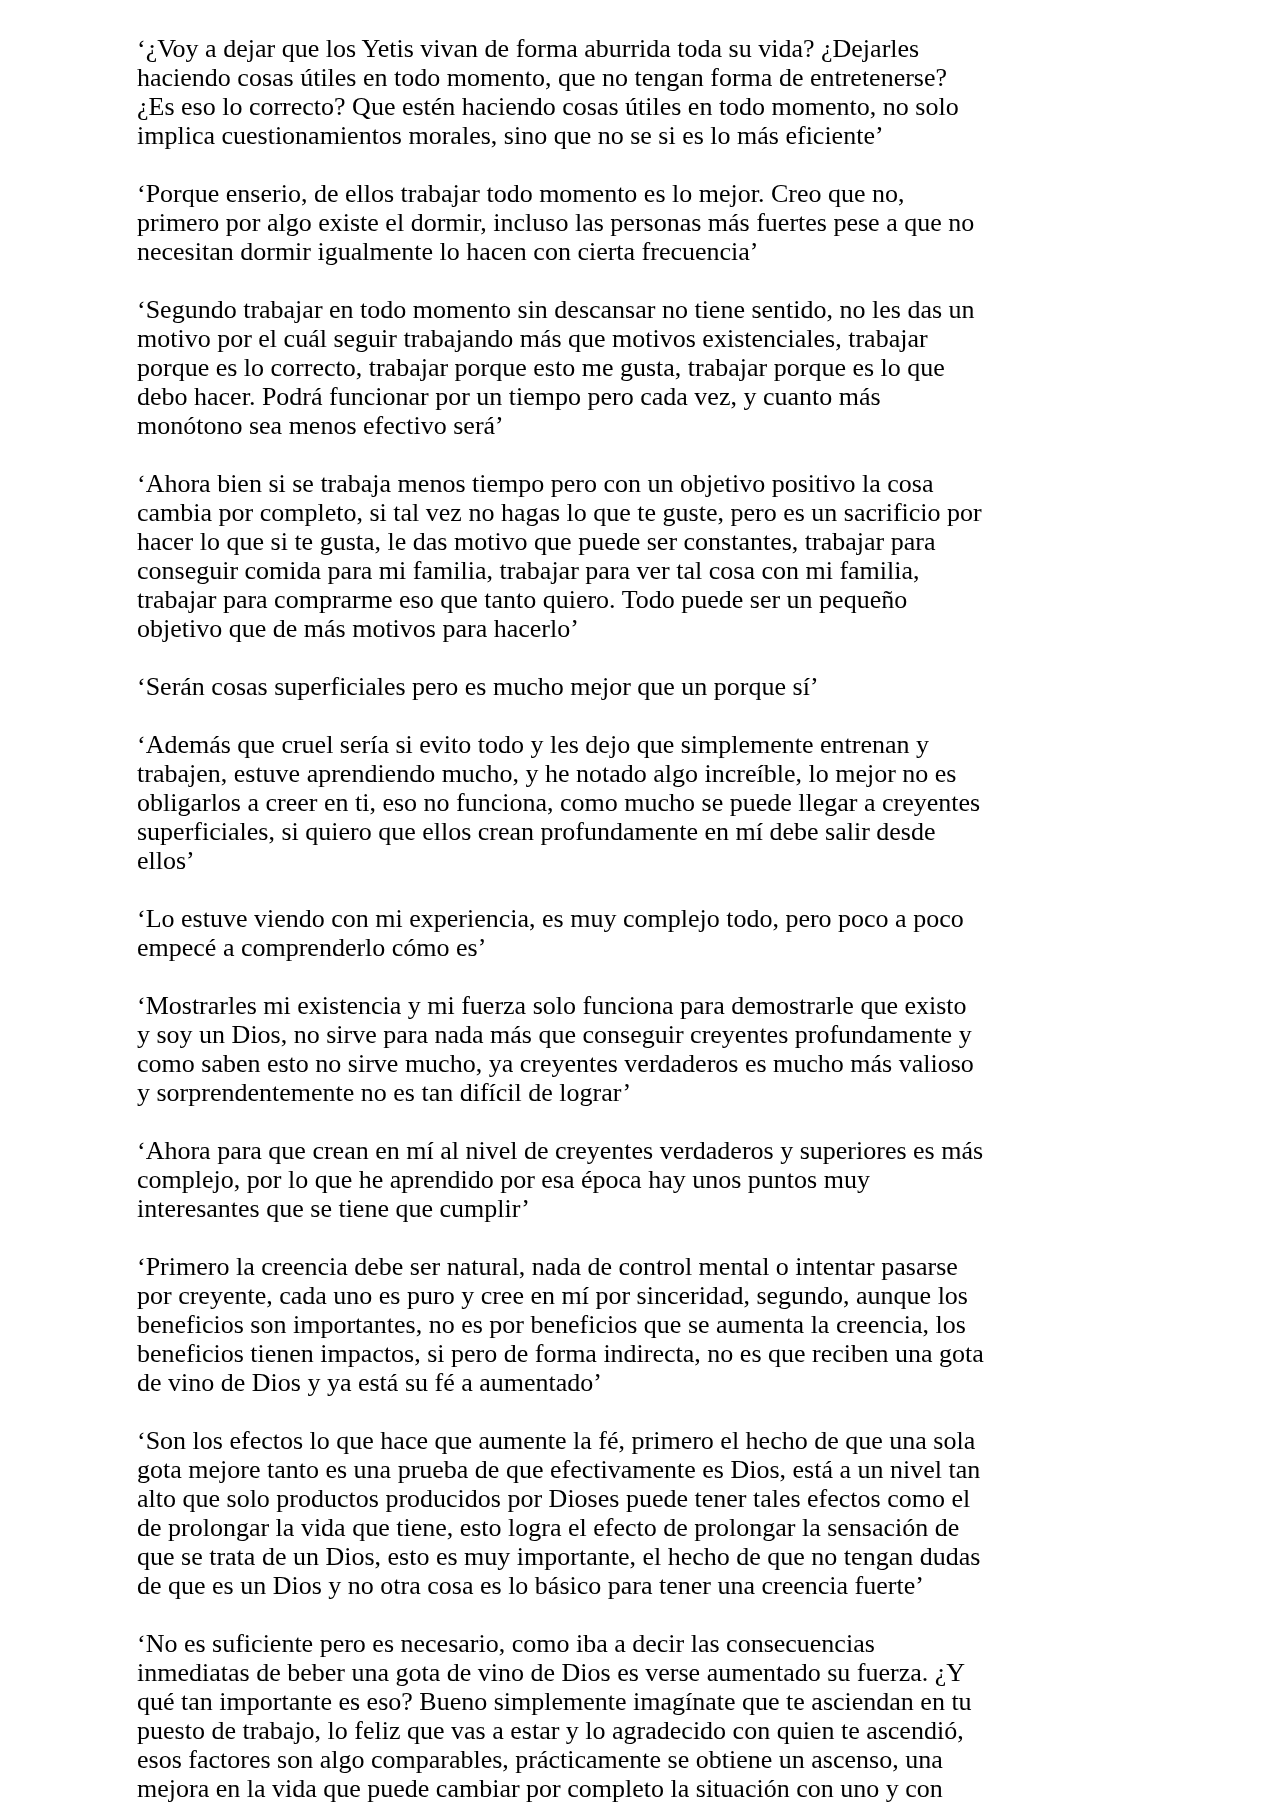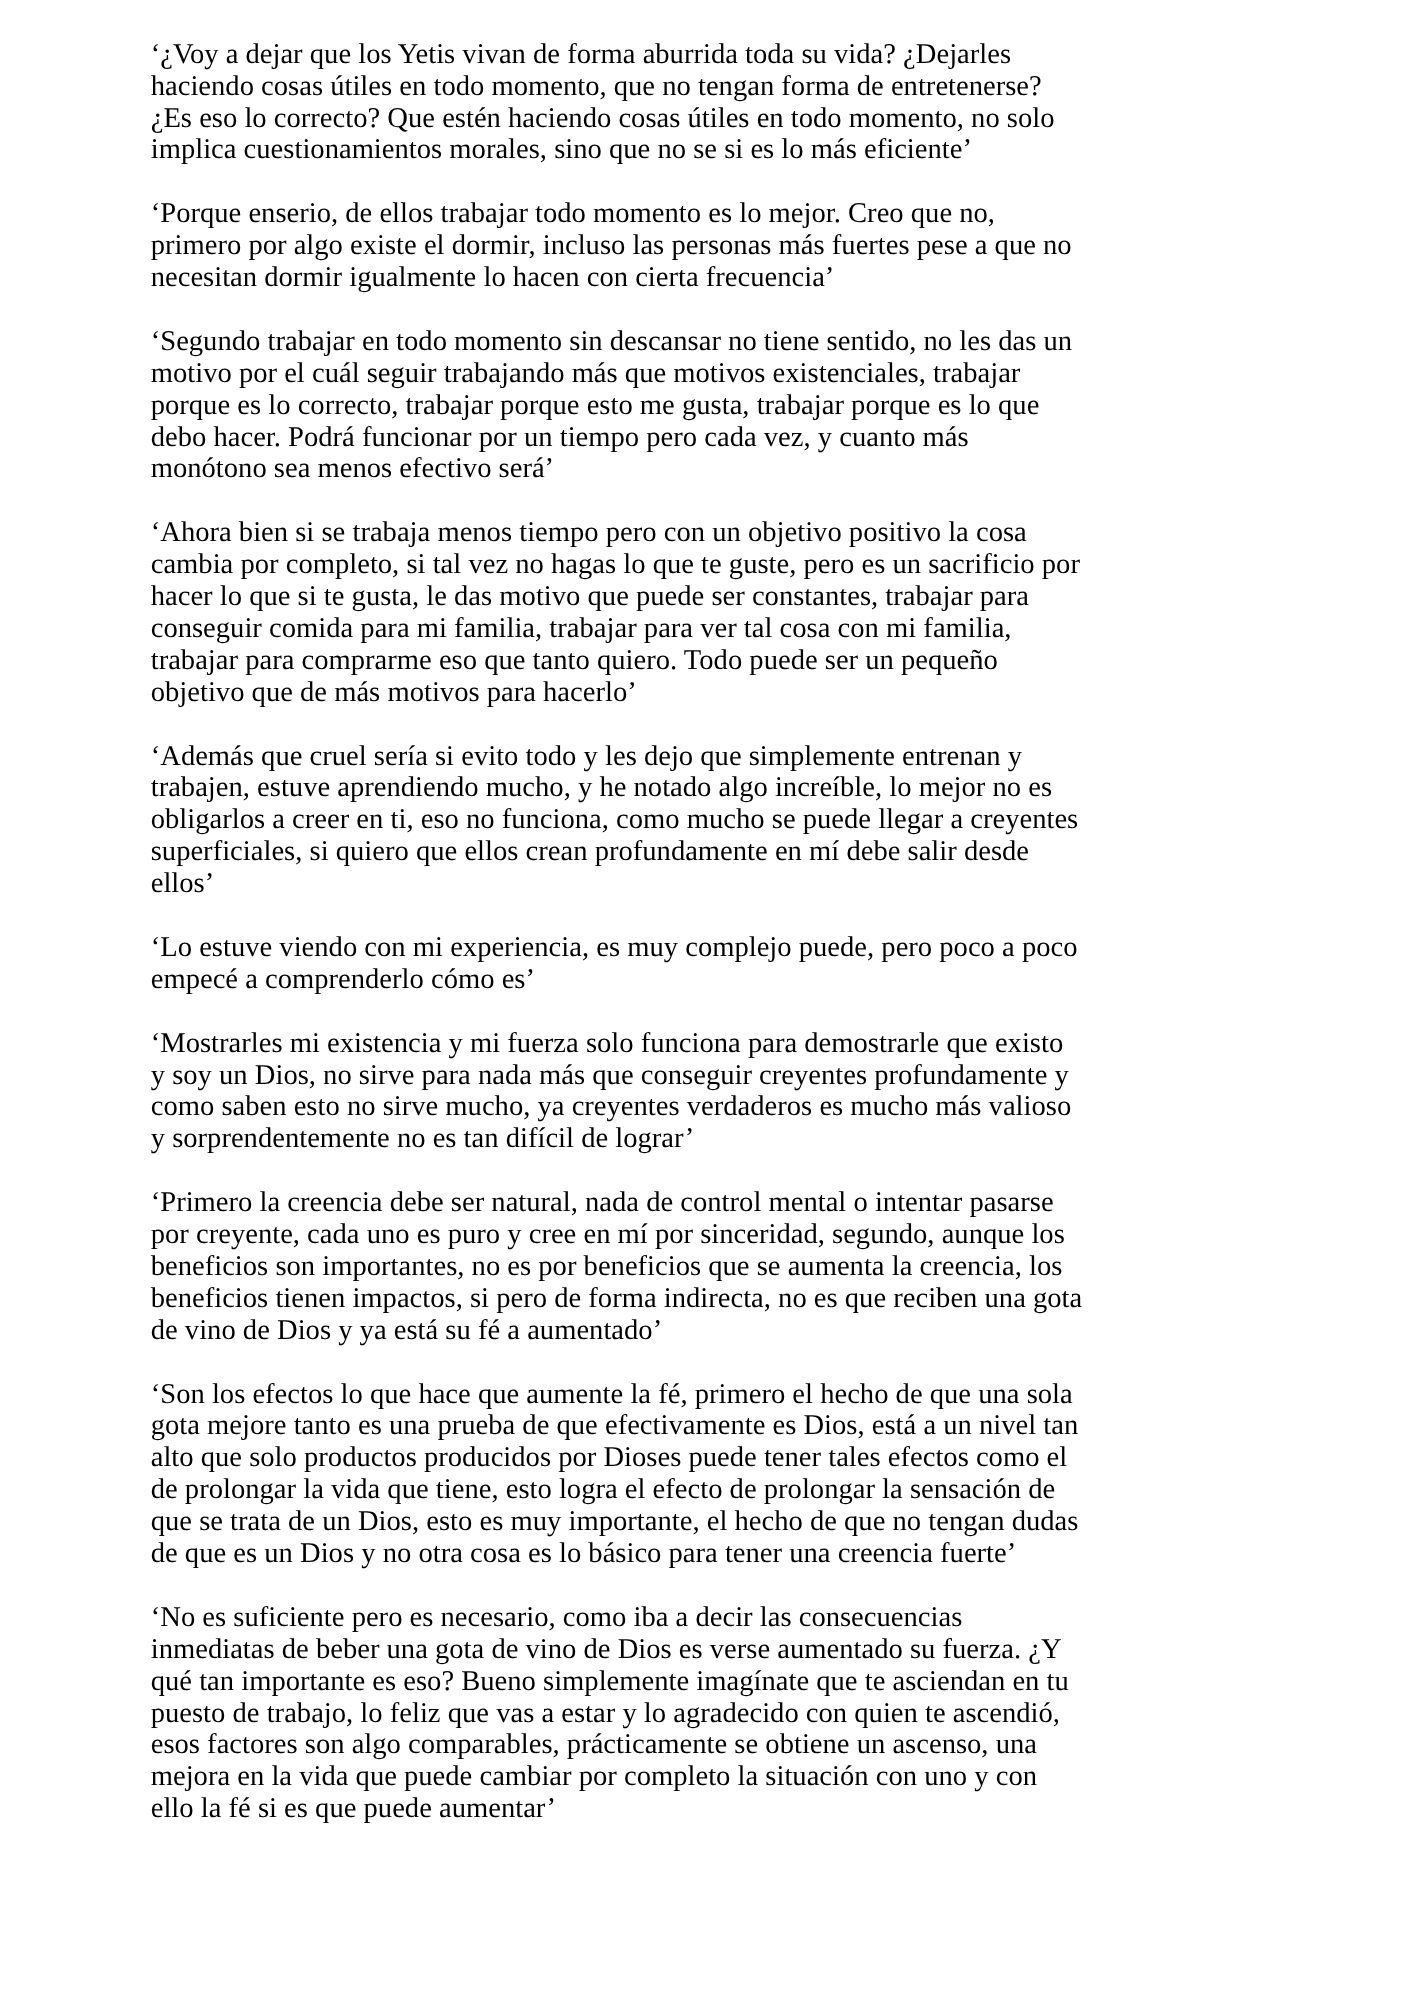--- a/index.html
+++ b/index.html
@@ -30,20 +30,22 @@
 </style>
 </head>
 <body>
 
 <div class="page">
   <div class="doc-content">
       <p>‘¿Voy a dejar que los Yetis vivan de forma aburrida toda su vida? ¿Dejarles haciendo cosas útiles en todo momento, que no tengan forma de entretenerse? ¿Es eso lo correcto? Que estén haciendo cosas útiles en todo momento, no solo implica cuestionamientos morales, sino que no se si es lo más eficiente’</p>
       <p>‘Porque enserio, de ellos trabajar todo momento es lo mejor. Creo que no, primero por algo existe el dormir, incluso las personas más fuertes pese a que no necesitan dormir igualmente lo hacen con cierta frecuencia’</p>
       <p>‘Segundo trabajar en todo momento sin descansar no tiene sentido, no les das un motivo por el cuál seguir trabajando más que motivos existenciales, trabajar porque es lo correcto, trabajar porque esto me gusta, trabajar porque es lo que debo hacer. Podrá funcionar por un tiempo pero cada vez, y cuanto más monótono sea menos efectivo será’</p>
       <p>‘Ahora bien si se trabaja menos tiempo pero con un objetivo positivo la cosa cambia por completo, si tal vez no hagas lo que te guste, pero es un sacrificio por hacer lo que si te gusta, le das motivo que puede ser constantes, trabajar para conseguir comida para mi familia, trabajar para ver tal cosa con mi familia, trabajar para comprarme eso que tanto quiero. Todo puede ser un pequeño objetivo que de más motivos para hacerlo’</p>
+      <p>‘Serán cosas superficiales pero es mucho mejor que un porque sí’</p>
       <p>‘Además que cruel sería si evito todo y les dejo que simplemente entrenan y trabajen, estuve aprendiendo mucho, y he notado algo increíble, lo mejor no es obligarlos a creer en ti, eso no funciona, como mucho se puede llegar a creyentes superficiales, si quiero que ellos crean profundamente en mí debe salir desde ellos’</p>
-      <p>‘Lo estuve viendo con mi experiencia, es muy complejo puede, pero poco a poco empecé a comprenderlo cómo es’</p>
+      <p>‘Lo estuve viendo con mi experiencia, es muy complejo todo, pero poco a poco empecé a comprenderlo cómo es’</p>
       <p>‘Mostrarles mi existencia y mi fuerza solo funciona para demostrarle que existo y soy un Dios, no sirve para nada más que conseguir creyentes profundamente y como saben esto no sirve mucho, ya creyentes verdaderos es mucho más valioso y sorprendentemente no es tan difícil de lograr’</p>
+      <p>‘Ahora para que crean en mí al nivel de creyentes verdaderos y superiores es más complejo, por lo que he aprendido por esa época hay unos puntos muy interesantes que se tiene que cumplir’</p>
       <p>‘Primero la creencia debe ser natural, nada de control mental o intentar pasarse por creyente, cada uno es puro y cree en mí por sinceridad, segundo, aunque los beneficios son importantes, no es por beneficios que se aumenta la creencia, los beneficios tienen impactos, si pero de forma indirecta, no es que reciben una gota de vino de Dios y ya está su fé a aumentado’</p>
       <p>‘Son los efectos lo que hace que aumente la fé, primero el hecho de que una sola gota mejore tanto es una prueba de que efectivamente es Dios, está a un nivel tan alto que solo productos producidos por Dioses puede tener tales efectos como el de prolongar la vida que tiene, esto logra el efecto de prolongar la sensación de que se trata de un Dios, esto es muy importante, el hecho de que no tengan dudas de que es un Dios y no otra cosa es lo básico para tener una creencia fuerte’</p>
       <p>‘No es suficiente pero es necesario, como iba a decir las consecuencias inmediatas de beber una gota de vino de Dios es verse aumentado su fuerza. ¿Y qué tan importante es eso? Bueno simplemente imagínate que te asciendan en tu puesto de trabajo, lo feliz que vas a estar y lo agradecido con quien te ascendió, esos factores son algo comparables, prácticamente se obtiene un ascenso, una mejora en la vida que puede cambiar por completo la situación con uno y con ello la fé si es que puede aumentar’</p>
     </div>
 </div>
 
 </body></html>

